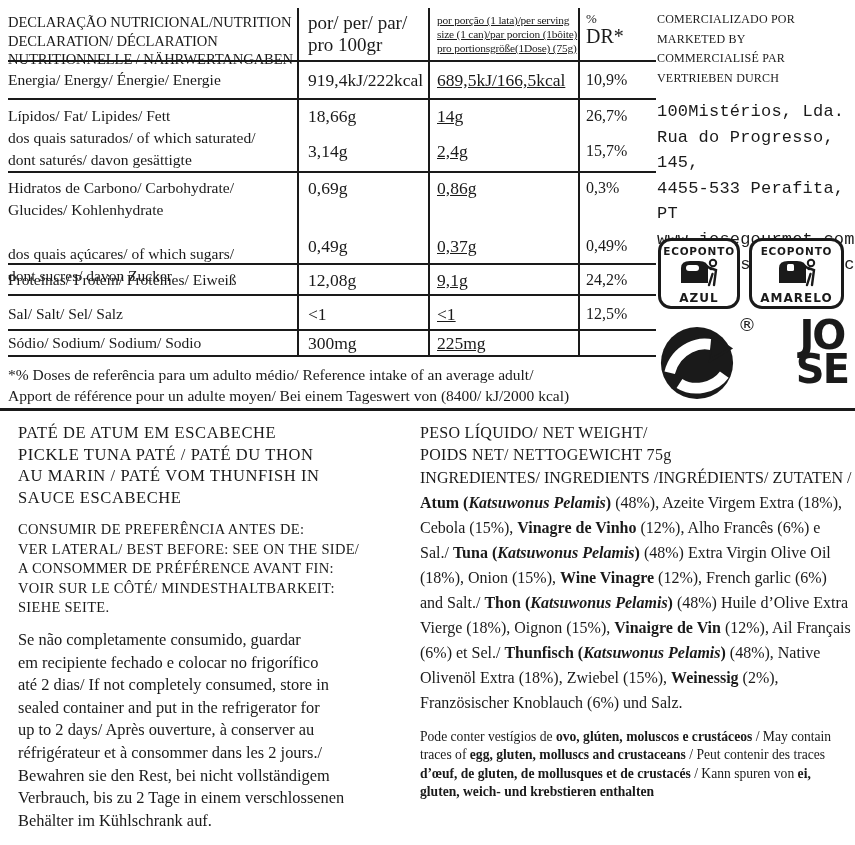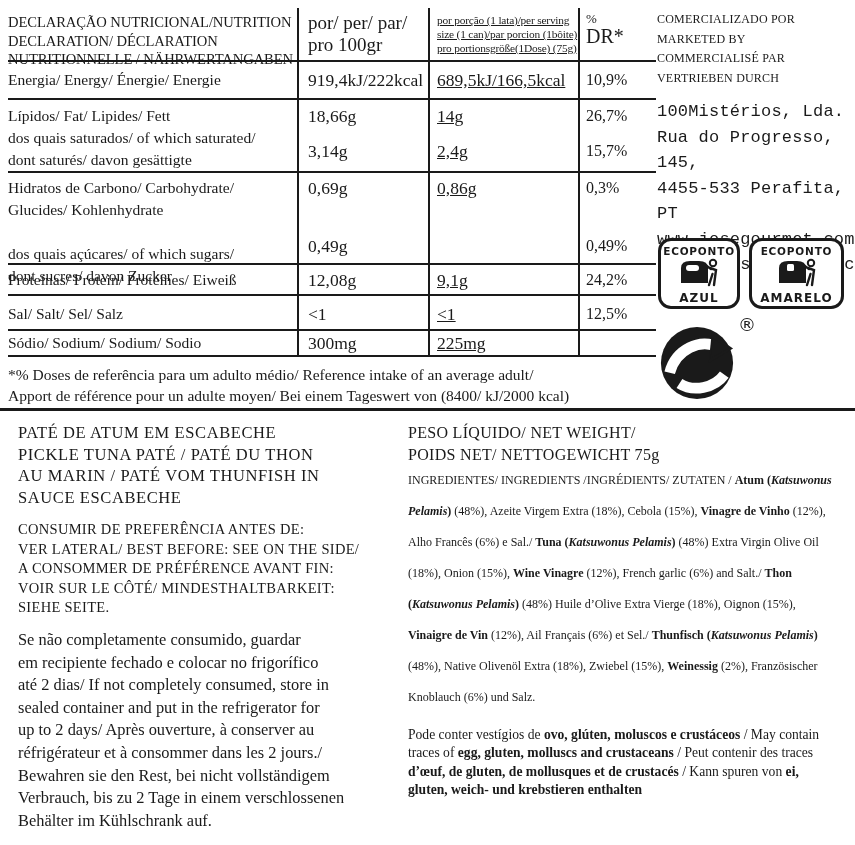--- a/index.html
+++ b/index.html
@@ -72,23 +72,23 @@
   
   #divider{position:absolute;left:0;top:408px;width:855px;height:3px;background:#1a1a1a;}
 
   
   #bottom-left{position:absolute;left:18px;top:422px;width:400px;}
   #product-name{font-size:16.5px;line-height:21.5px;letter-spacing:.6px;}
   #best-before{margin-top:12px;font-size:14.5px;line-height:19.6px;letter-spacing:.3px;}
   #storage{margin-top:11px;font-size:16.4px;line-height:22.6px;}
 
   
-  #bottom-right{position:absolute;left:408px;top:422px;width:433px;font-family:Liberation Serif, serif;}
+  #bottom-right{position:absolute;left:420px;top:422px;width:433px;font-family:Liberation Serif, serif;}
   #net-weight{font-size:16px;line-height:21.5px;letter-spacing:.3px;}
-  #ingredients{font-size:12px;line-height:31px;}
+  #ingredients{font-size:16px;line-height:25px;}
   #traces{margin-top:13px;font-size:13.6px;line-height:18.4px;}
 </style>
 </head>
 <body>
 
 <div id="label">
 
   <div id="tbl">
 
     <div class="trow r-head">
@@ -139,20 +139,21 @@
         <div>Glucides/ Kohlenhydrate</div>
         <div class="gap-carb">dos quais açúcares/ of which sugars/</div>
         <div>dont sucres/ davon Zucker</div>
       </div>
       <div class="c2 val">
         <div>0,69g</div>
         <div class="v2-carb">0,49g</div>
       </div>
       <div class="c3 val">
         <div>0,86g</div>
+        <div class="v2-carb">0,37g</div>
       </div>
       <div class="c4 drv">
         <div>0,3%</div>
         <div class="v2-carb">0,49%</div>
       </div>
     </div>
 
     <div class="trow r-protein">
       <div class="c1 lab">Proteínas/ Protein/ Protéines/ Eiweiß</div>
       <div class="c2 val">12,08g</div>
@@ -221,20 +222,22 @@
     <span id="greendot">
       <svg width="78" height="78" viewBox="0 0 80 80">
         <circle cx="40" cy="40" r="37" fill="#1a1a1a"></circle>
         <path d="M12 50 C 18 26 44 14 62 24" fill="none" stroke="#fff" stroke-width="11"></path>
         <path d="M68 52 C 58 66 36 70 22 61" fill="none" stroke="#fff" stroke-width="11"></path>
         <polygon points="55,10 77,25 52,40" fill="#1a1a1a"></polygon>
         <polygon points="56,14 72,25 54,35" fill="#1a1a1a"></polygon>
       </svg>
     </span>
     <span id="reg">®</span>
+    <div id="jose" class="pre">JO
+SE</div>
   </div>
 
   <div id="divider"></div>
 
   <div id="bottom-left">
     <div id="product-name" class="pre">PATÉ DE ATUM EM ESCABECHE
 PICKLE TUNA PATÉ / PATÉ DU THON
 AU MARIN / PATÉ VOM THUNFISH IN
 SAUCE ESCABECHE</div>
     <div id="best-before" class="pre">CONSUMIR DE PREFERÊNCIA ANTES DE:

